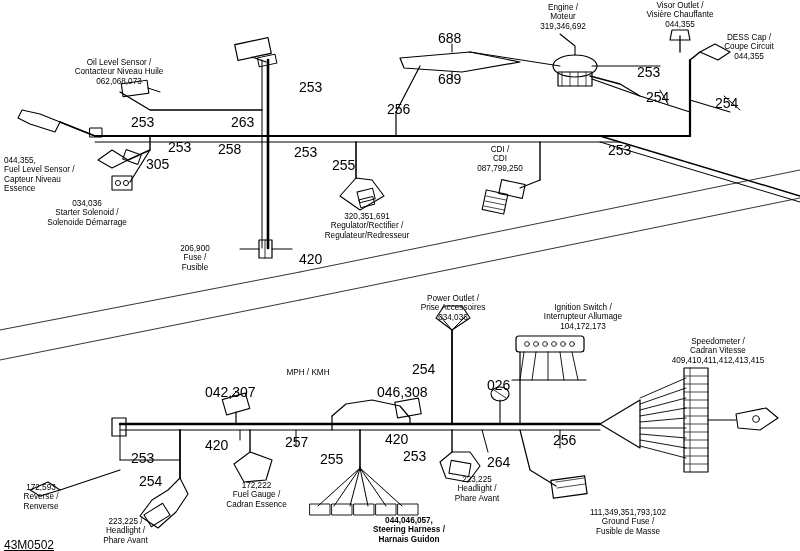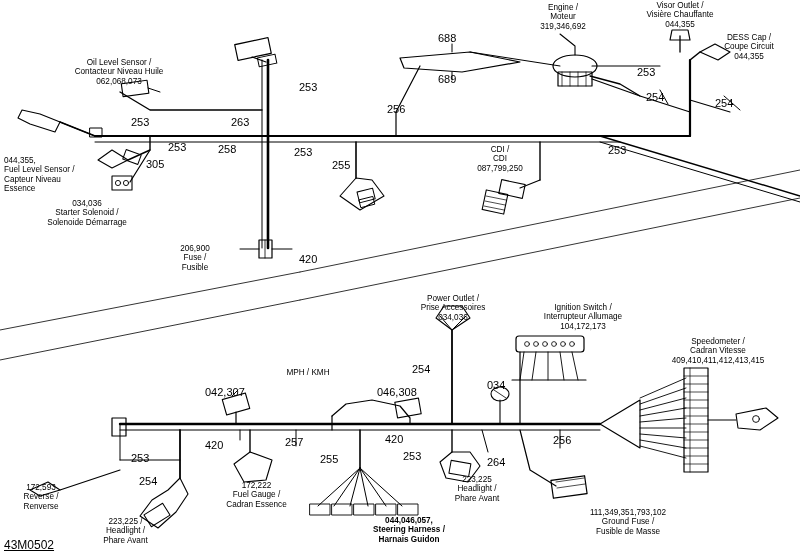--- a/index.html
+++ b/index.html
@@ -13,21 +13,21 @@
   .lbl{
     position:absolute;
     font-size:8.2px;
     line-height:9.4px;
     white-space:pre;
     letter-spacing:0px;
   }
   .lbl.c{text-align:center;}
   .code{
     position:absolute;
-    font-size:11px;
+    font-size:14px;
     line-height:9.4px;
     white-space:pre;
   }
   .corner{
     position:absolute;left:4px;top:538px;
     font-size:12px;
     text-decoration:underline;
   }
 </style>
 </head>
@@ -207,20 +207,23 @@
   <div class="lbl c" style="left:44px;top:58px;width:150px;">Oil Level Sensor /
 Contacteur Niveau Huile
 062,068,073</div>
   <div class="lbl" style="left:4px;top:156px;width:120px;">044,355,
 Fuel Level Sensor /
 Capteur Niveau
 Essence</div>
   <div class="lbl c" style="left:22px;top:199px;width:130px;">034,036
 Starter Solenoid /
 Solenoide Démarrage</div>
+  <div class="lbl c" style="left:292px;top:212px;width:150px;">320,351,691
+Regulator/Rectifier /
+Regulateur/Redresseur</div>
   <div class="lbl c" style="left:450px;top:145px;width:100px;">CDI /
 CDI
 087,799,250</div>
   <div class="lbl c" style="left:163px;top:244px;width:64px;">206,900
 Fuse /
 Fusible</div>
   <div class="lbl c" style="left:388px;top:286px;width:130px;margin-top:8px;">Power Outlet /
 Prise Accessoires
 034,036</div>
   <div class="lbl c" style="left:508px;top:303px;width:150px;">Ignition Switch /
@@ -261,21 +264,21 @@
   <div class="code" style="left:168px;top:143px;">253</div>
   <div class="code" style="left:218px;top:145px;">258</div>
   <div class="code" style="left:294px;top:148px;">253</div>
   <div class="code" style="left:608px;top:146px;">253</div>
   <div class="code" style="left:146px;top:160px;">305</div>
   <div class="code" style="left:332px;top:161px;">255</div>
   <div class="code" style="left:299px;top:255px;">420</div>
   <div class="code" style="left:412px;top:365px;">254</div>
   <div class="code" style="left:205px;top:388px;">042,307</div>
   <div class="code" style="left:377px;top:388px;">046,308</div>
-  <div class="code" style="left:487px;top:381px;">034</div>
+  <div class="code" style="left:487px;top:381px;">026</div>
   <div class="code" style="left:205px;top:441px;">420</div>
   <div class="code" style="left:285px;top:438px;">257</div>
   <div class="code" style="left:385px;top:435px;">420</div>
   <div class="code" style="left:403px;top:452px;">253</div>
   <div class="code" style="left:553px;top:436px;">256</div>
   <div class="code" style="left:487px;top:458px;">264</div>
   <div class="code" style="left:320px;top:455px;">255</div>
   <div class="code" style="left:131px;top:454px;">253</div>
   <div class="code" style="left:139px;top:477px;">254</div>
 

